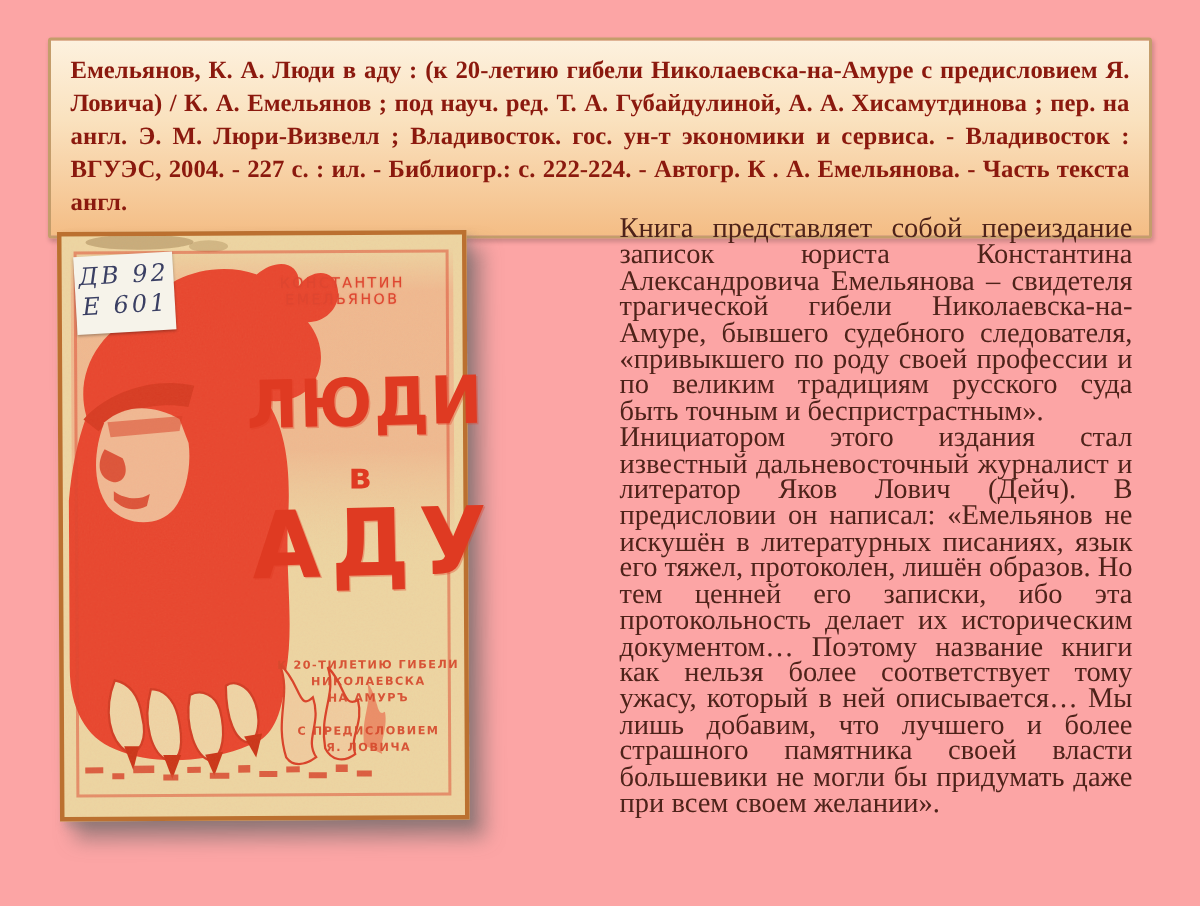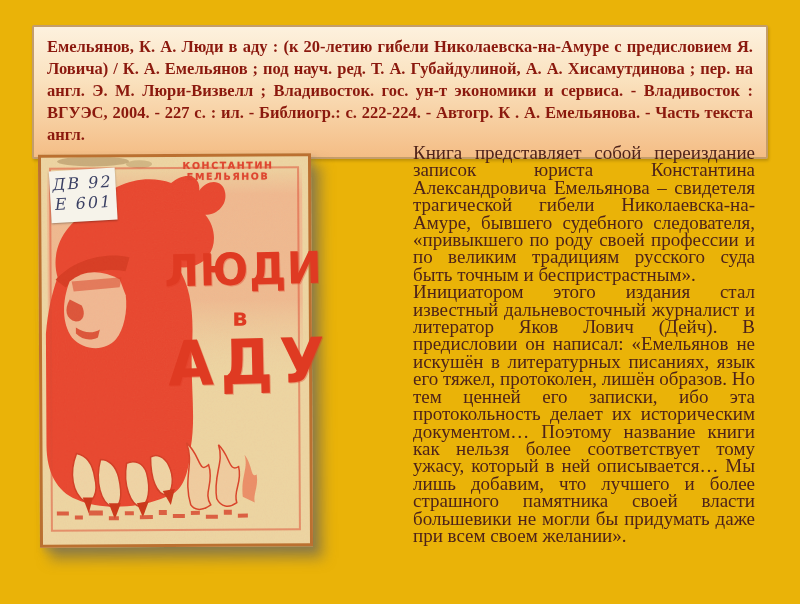--- a/index.html
+++ b/index.html
@@ -1,16 +1,16 @@
 <!DOCTYPE html>
 <html lang="ru"><head>
 <meta charset="utf-8">
 <style>
   html,body{margin:0;padding:0;background:#ffffff;}
-  .page{position:relative;width:800px;height:604px;background:#eab308;overflow:hidden;
+  .page{position:relative;width:800px;height:604px;background:#fca5a5;overflow:hidden;
         font-family:"Liberation Serif","DejaVu Serif",serif;}
 
   
   .citation-box{position:absolute;left:32px;top:25px;width:736px;box-sizing:border-box;
       border:2px solid #c49d6b;border-radius:2px;
       background:linear-gradient(180deg,#fdf1de 0%,#fae2bf 40%,#f5c family 0%,#f4bd85 100%);
       background:linear-gradient(180deg,#fdf1de 0%,#fae2bf 40%,#f4bd85 100%);
       padding:9px 13px 11px 13px;box-shadow:1px 2px 3px rgba(0,0,0,.18);}
   .citation-box p{margin:0;font-weight:bold;font-size:16.5px;line-height:22px;
       color:#8b190e;text-align:justify;}
@@ -22,22 +22,22 @@
       transform:rotate(-.3deg);margin:0;}
   .book-cover .art{position:absolute;left:0;top:0;width:267px;height:387px;}
 
   .sticker{position:absolute;left:9px;top:12px;width:66px;height:52px;
       background:#f6f3ea;transform:rotate(-3deg);
       box-shadow:0 1px 2px rgba(0,0,0,.3);
       text-align:center;padding-top:4px;box-sizing:border-box;}
   .sticker span{display:block;font-family:"DejaVu Serif",serif;font-style:italic;
       font-size:16px;line-height:20px;color:#3a3f63;letter-spacing:2px;}
 
-  .cover-author{position:absolute;left:112px;top:3px;width:150px;text-align:center;
-      font-family:"DejaVu Sans",sans-serif;font-weight:bold;font-size:9.5px;
+  .cover-author{position:absolute;left:112px;top:27px;width:150px;text-align:center;
+      font-family:"DejaVu Sans",sans-serif;font-weight:normal;font-size:9.5px;
       letter-spacing:1.6px;color:#de4630;text-shadow:0 0 1px rgba(222,70,48,.55);}
 
   .cover-title-1{position:absolute;left:118px;top:92px;width:160px;text-align:center;
       font-family:"DejaVu Sans",sans-serif;font-weight:bold;font-size:44px;line-height:42px;
       color:#df3a22;transform:scaleX(.94) rotate(-1deg);letter-spacing:1px;
       text-shadow:1px 1px 0 rgba(223,58,34,.35);}
   .cover-title-2{position:absolute;left:118px;top:147px;width:160px;text-align:center;
       font-family:"DejaVu Sans",sans-serif;font-weight:bold;font-size:24px;
       color:#df3a22;}
   .cover-title-3{position:absolute;left:122px;top:174px;width:160px;text-align:center;
@@ -152,20 +152,29 @@
     <div class="sticker">
       <span>ДВ 92</span>
       <span>Е 601</span>
     </div>
 
     <div class="cover-author">КОНСТАНТИН ЕМЕЛЬЯНОВ</div>
     <div class="cover-title-1">ЛЮДИ</div>
     <div class="cover-title-2">в</div>
     <div class="cover-title-3">АДУ</div>
 
+    <div class="cover-subtitle">
+      <span>К 20-ТИЛЕТИЮ ГИБЕЛИ</span>
+      <span>НИКОЛАЕВСКА</span>
+      <span>НА АМУРЪ</span>
+    </div>
+    <div class="cover-preface">
+      <span>С ПРЕДИСЛОВИЕМ</span>
+      <span>Я. ЛОВИЧА</span>
+    </div>
   </figure>
 
   <section class="description">
     <p>Книга представляет собой переиздание записок юриста Константина Александровича Емельянова – свидетеля трагической гибели Николаевска-на-Амуре, бывшего судебного следователя, «привыкшего по роду своей профессии и по великим традициям русского суда быть точным и беспристрастным».</p>
     <p>Инициатором этого издания стал известный дальневосточный журналист и литератор Яков Лович (Дейч).  В предисловии он написал: «Емельянов не искушён в литературных писаниях, язык его тяжел, протоколен, лишён образов. Но тем ценней его записки, ибо эта протокольность делает их историческим документом… Поэтому название книги как нельзя более соответствует тому ужасу, который в ней описывается… Мы лишь добавим, что лучшего и более страшного памятника своей власти большевики не могли бы придумать даже при всем своем желании».</p>
   </section>
 
 </div>
 
 </body></html>

